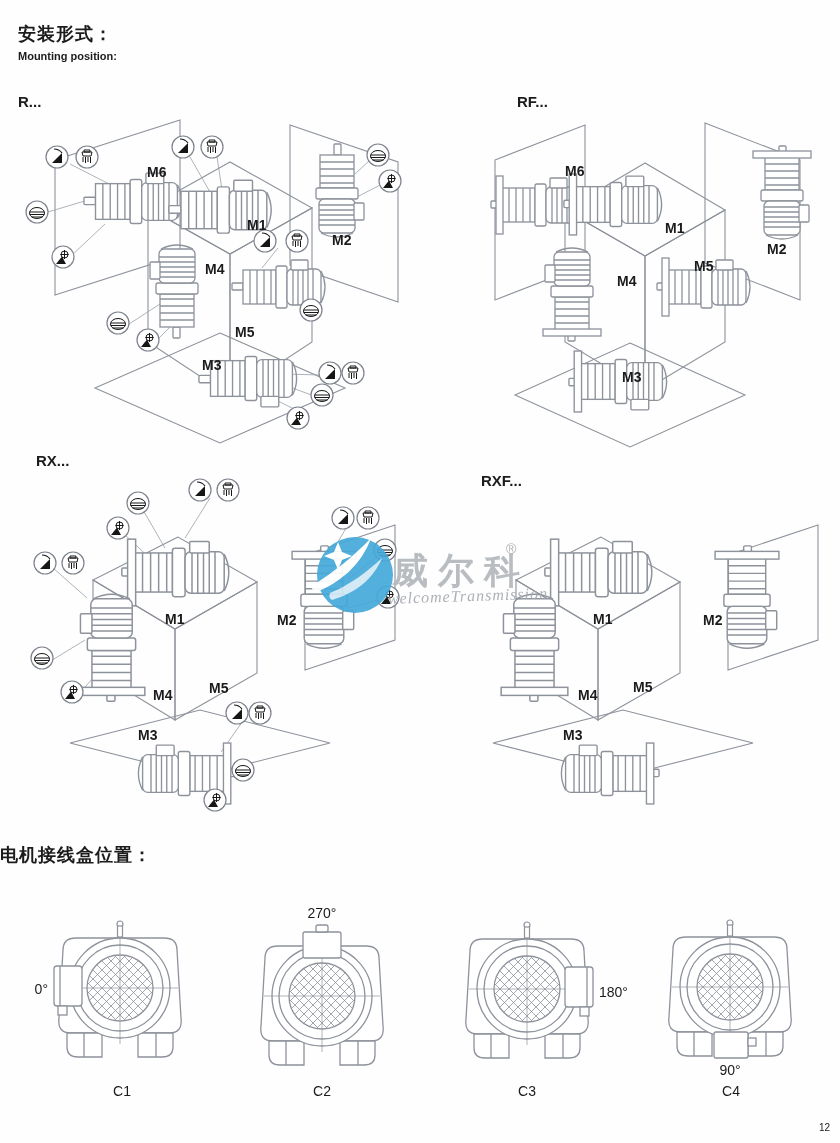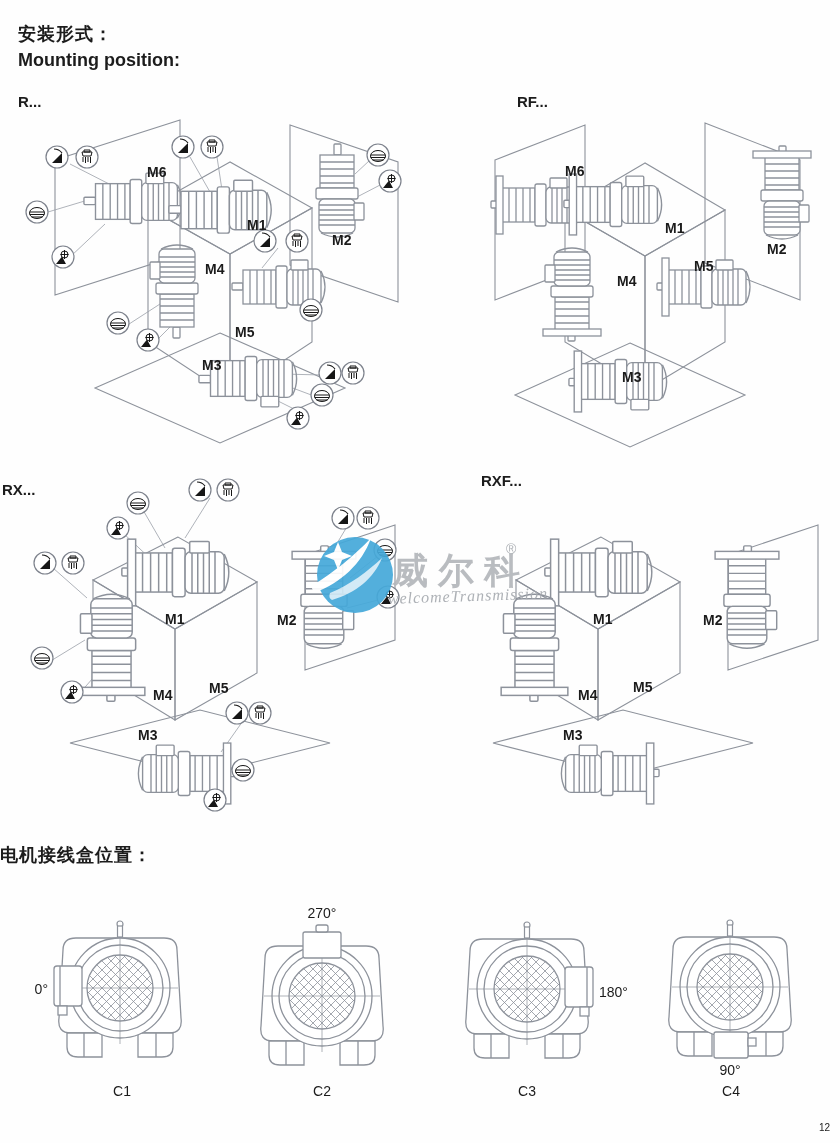--- a/index.html
+++ b/index.html
@@ -1,20 +1,20 @@
 <!DOCTYPE html>
 <html><head>
 <meta charset="utf-8">
 <style>
   html,body{margin:0;padding:0;background:#e8e8e8;}
   .page{position:relative;width:840px;height:1143px;background:#fefefe;overflow:hidden;
         font-family:"Liberation Sans",sans-serif;color:#1c1c1c;}
   .abs{position:absolute;}
   .t-zh{font-size:18px;font-weight:bold;letter-spacing:1px;}
-  .t-en{font-size:18px;font-weight:bold;}
+  .t-en{font-size:11px;font-weight:bold;}
   .sec-label{font-size:15px;font-weight:bold;}
   .pagenum{font-size:10px;}
   svg{position:absolute;overflow:visible;}
   svg text{font-family:"Liberation Sans",sans-serif;}
   .mlabel{font-size:14px;font-weight:bold;fill:#1b1b1b;}
   .alabel{font-size:14px;fill:#1b1b1b;}
   .clabel{font-size:14px;fill:#1b1b1b;}
   .lines{stroke:#8d929b;stroke-width:1.1;fill:none;}
   .leader{stroke:#9aa0a8;stroke-width:0.8;fill:none;}
   .logo-cn{font-size:36px;font-weight:bold;fill:#b4b7bb;letter-spacing:10px;}
@@ -94,21 +94,21 @@
         <rect x="-2.5" y="-66" width="5" height="11"></rect>
       </g>
     </defs>
   </svg>
 
   <div class="abs t-zh" style="left:18px;top:22px;">安装形式：</div>
   <div class="abs t-en" style="left:18px;top:50px;">Mounting position:</div>
 
   <div class="abs sec-label" style="left:18px;top:93px;">R...</div>
   <div class="abs sec-label" style="left:481px;top:93px;margin-left:36px;">RF...</div>
-  <div class="abs sec-label" style="left:2px;top:452px;margin-top:29px;">RX...</div>
+  <div class="abs sec-label" style="left:36px;top:452px;">RX...</div>
   <div class="abs sec-label" style="left:481px;top:472px;">RXF...</div>
 
   <svg style="left:10px;top:112px;" width="440" height="345" viewBox="0 0 440 345">
     <g class="lines">
       <polygon points="45,48 170,8 170,143 45,183" fill="none"></polygon>
       <polygon points="280,13 388,50 388,190 280,153" fill="none"></polygon>
       <polygon points="210,221 335,276 210,331 85,276" fill="none"></polygon>
     </g>
     <g class="lines">
       <polygon points="220,50 138,96 220,142 302,96" fill="none"></polygon>

